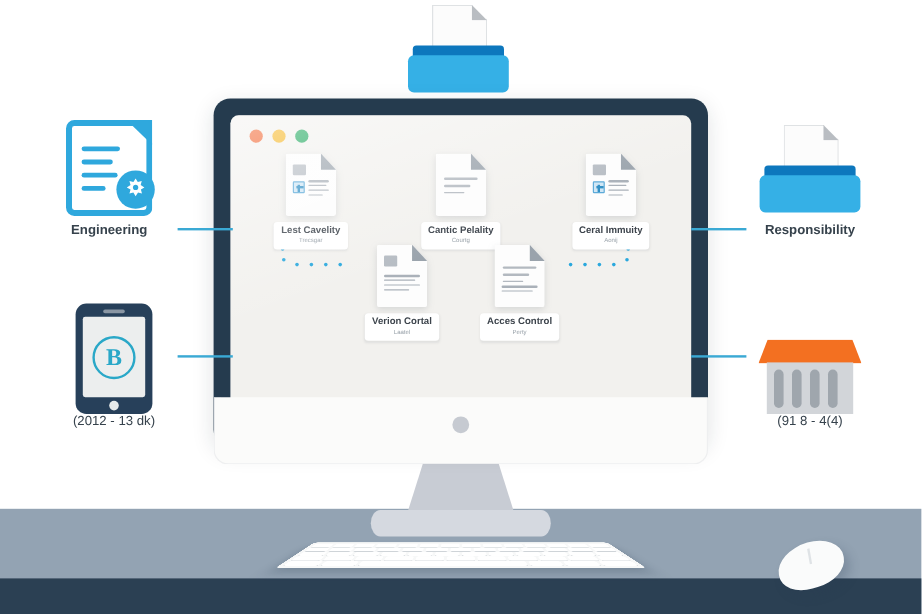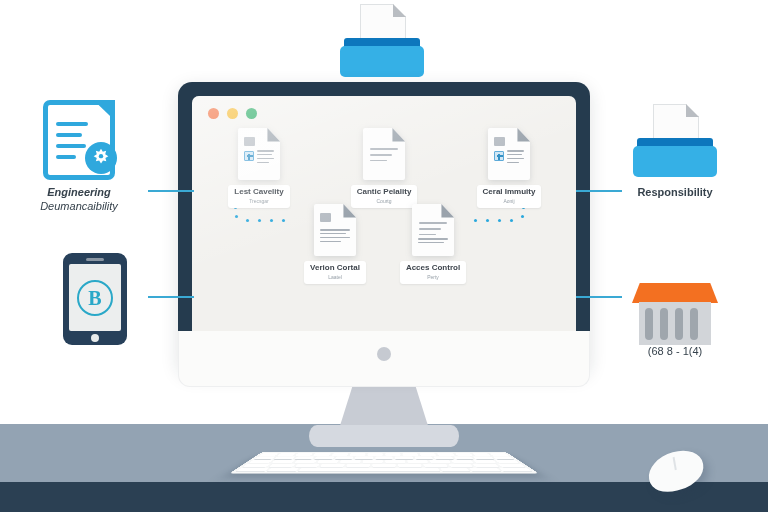--- a/index.html
+++ b/index.html
@@ -435,48 +435,48 @@
           </div>
         </div>
       </div>
 
     </div>
   </div>
   <div class="monitor-chin">
     <div class="chin-dot"></div>
   </div>
 
-  <div class="callout" style="left:4px; top:100px;font-style:italic;">
+  <div class="callout" style="left:16px; top:100px;">
     <div class="ico-docgear">
       <div class="pg"></div>
         <div class="corner"></div>
       <span class="ln"></span>
         <span class="ln"></span>
         <span class="ln"></span>
         <span class="ln"></span>
       <div class="gear">
         <svg viewBox="0 0 24 24" aria-hidden="true">
           <path fill="#ffffff" d="M12 2l2 3.2 3.6-1-1 3.6L20 10l-3.2 2 1 3.6-3.6-1L12 18l-2-3.4-3.6 1 1-3.6L4 10l3.4-2.2-1-3.6 3.6 1z"></path>
           <circle cx="12" cy="10" r="2.4" fill="#2fa8dd"></circle>
         </svg>
       </div>
     </div>
     <div class="cap-title">Engineering</div>
-    <div class="cap-sub">Deumancaibility</div>
   </div>
   <div class="lead-line" style="left:148px; top:190px; width:46px;"></div>
 
   <div class="callout" style="left:20px; top:253px;">
     <div class="ico-phone">
       <div class="spk"></div>
       <div class="sc">
           <div class="bmark">B</div>
         </div>
       <div class="home"></div>
     </div>
+    <div class="cap-sub">(2012 - 13 dk)</div>
   </div>
   <div class="lead-line" style="left:148px; top:296px; width:46px;"></div>
 
   <div class="callout" style="left:600px; top:104px;">
     <div class="ico-folder">
       <div class="sheet"></div>
         <div class="sheet-fold"></div>
       <div class="back"></div>
         <div class="notch"></div>
         <div class="front"></div>
@@ -489,21 +489,21 @@
     <div class="ico-metrics">
       <div class="roof"></div>
       <div class="body"></div>
       <div class="bars">
           <i></i>
           <i></i>
           <i></i>
           <i></i>
         </div>
     </div>
-    <div class="cap-sub">(68 8 - 1(4)</div>
+    <div class="cap-sub">(91 8 - 4(4)</div>
   </div>
   <div class="lead-line" style="left:576px; top:296px; width:46px;"></div>
 
   <div class="keyboard">
     <div class="kb-inner">
       <div class="kb-row">
           <i></i>
           <i></i>
           <i></i>
           <i></i>

